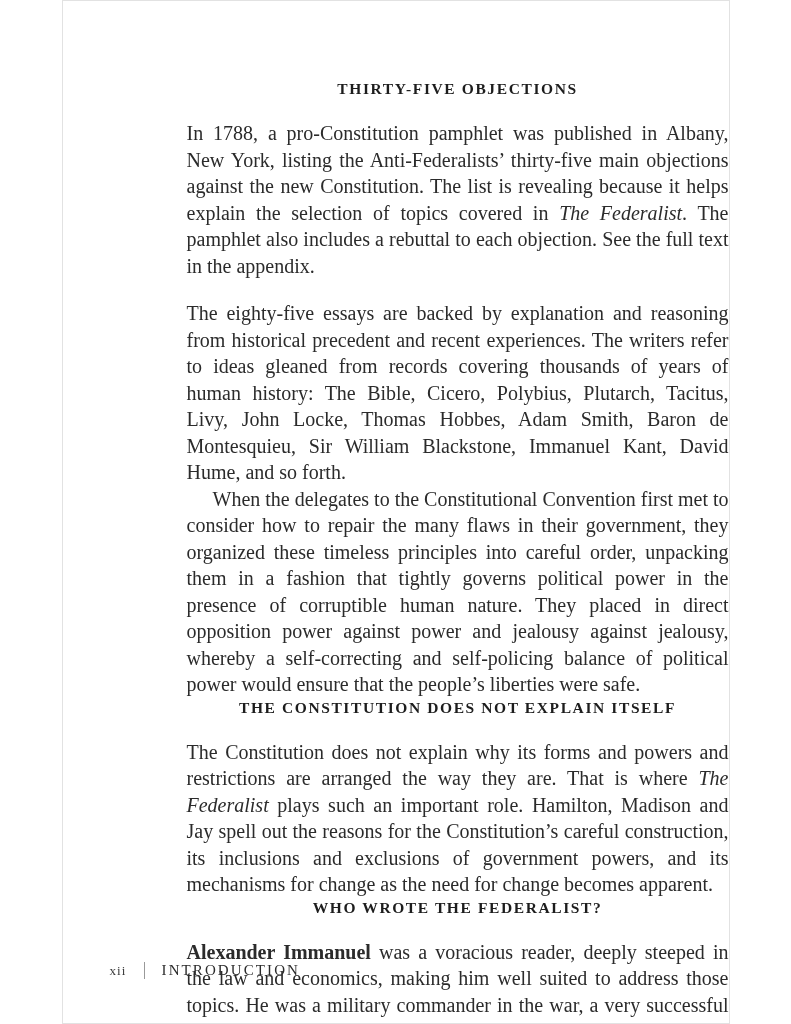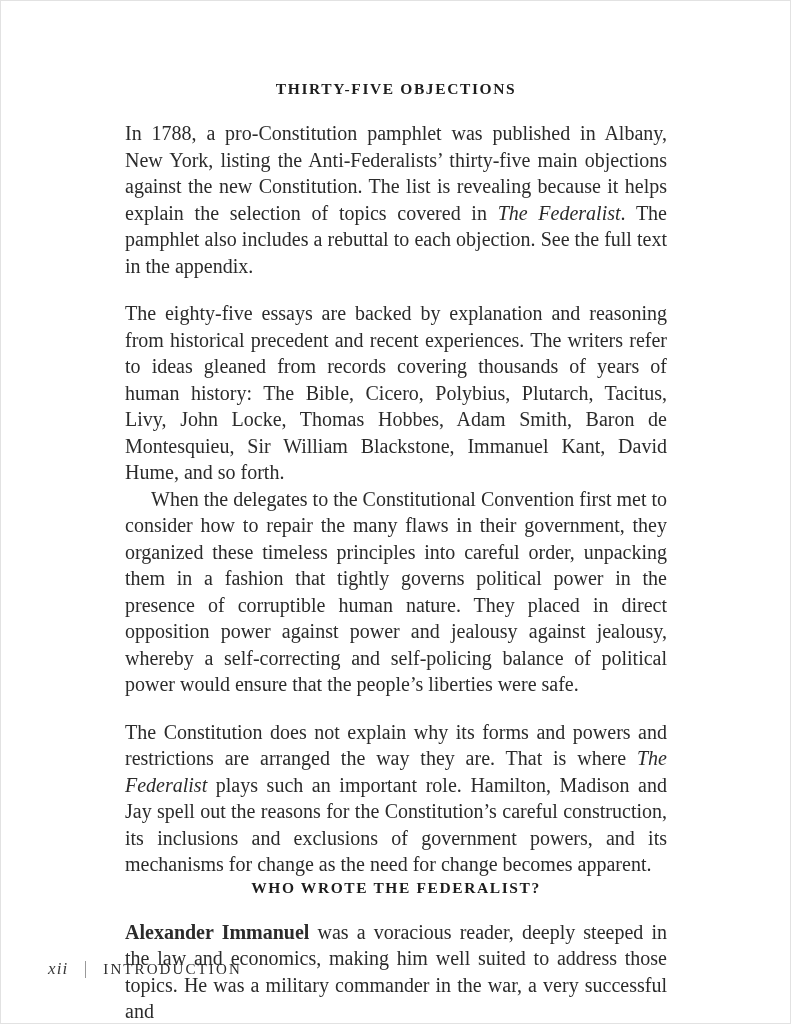--- a/index.html
+++ b/index.html
@@ -3,21 +3,21 @@
 <meta charset="utf-8">
 <style>
   html, body {
     margin: 0;
     padding: 0;
     background: #ffffff;
   }
 
   .page {
     position: relative;
-    width: 791px;
+    width: 668px;
     height: 1024px;
     margin: 0 auto;
     background: #ffffff;
     box-sizing: border-box;
     border: 1px solid #e2e2e2;
     overflow: hidden;
     font-family: "Liberation Serif", "DejaVu Serif", serif;
     color: #2b2b2b;
   }
 
@@ -65,24 +65,23 @@
     position: absolute;
     left: 47px;
     bottom: 44px;
     display: flex;
     align-items: center;
     gap: 0;
     color: #3a3a3a;
   }
 
   .folio {
-    font-size: 17px;
+    font-size: 13px;
     letter-spacing: 1.1px;
     font-family: "Liberation Serif", "DejaVu Serif", serif;
-    font-style: italic;
   }
 
   .footer-rule {
     display: inline-block;
     width: 1px;
     height: 17px;
     background: #999999;
     margin: 0 17px;
   }
 
@@ -102,20 +101,21 @@
 
     <h2 class="section-heading h-first">THIRTY-FIVE OBJECTIONS</h2>
 
     <p class="body-text after-heading"><span>In 1788, a pro-Constitution pamphlet was published in Albany, New York, listing the Anti-Federalists’ thirty-five main objections against the new Constitution. The list is revealing because it helps explain the selection of topics covered in </span><span class="italic">The Federalist</span><span>. The pamphlet also includes a rebuttal to each objection. See the full text in the appendix.</span></p>
 
 
     <p class="body-text after-heading">The eighty-five essays are backed by explanation and reasoning from historical precedent and recent experiences. The writers refer to ideas gleaned from records covering thousands of years of human history: The Bible, Cicero, Polybius, Plutarch, Tacitus, Livy, John Locke, Thomas Hobbes, Adam Smith, Baron de Montesquieu, Sir William Blackstone, Immanuel Kant, David Hume, and so forth.</p>
 
     <p class="body-text indented">When the delegates to the Constitutional Convention first met to consider how to repair the many flaws in their government, they organized these timeless principles into careful order, unpacking them in a fashion that tightly governs political power in the presence of corruptible human nature. They placed in direct opposition power against power and jealousy against jealousy, whereby a self-correcting and self-policing balance of political power would ensure that the people’s liberties were safe.</p>
 
+    <h2 class="section-heading h-gap">THE CONSTITUTION DOES NOT EXPLAIN ITSELF</h2>
 
     <p class="body-text after-heading"><span>The Constitution does not explain why its forms and powers and restrictions are arranged the way they are. That is where </span><span class="italic">The Federalist</span><span> plays such an important role. Hamilton, Madison and Jay spell out the reasons for the Constitution’s careful construction, its inclusions and exclusions of government powers, and its mechanisms for change as the need for change becomes apparent.</span></p>
 
 
     <h2 class="section-heading h-gap">WHO WROTE THE FEDERALIST?</h2>
 
     <p class="body-text after-heading"><span class="bold">Alexander Immanuel</span><span> was a voracious reader, deeply steeped in the law and economics, making him well suited to address those topics. He was a military commander in the war, a very successful and</span></p>
 
   </div>
 

